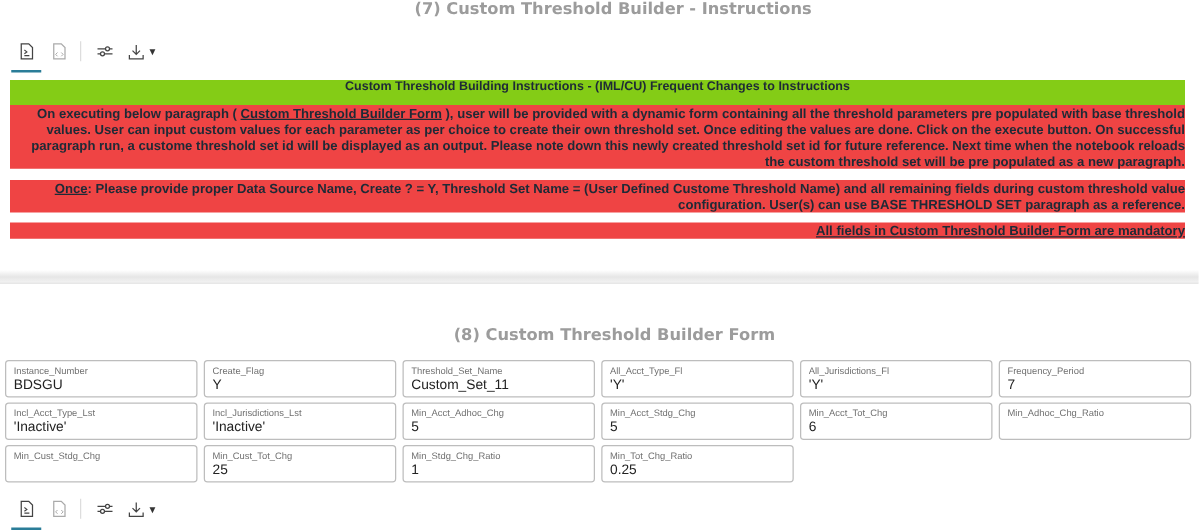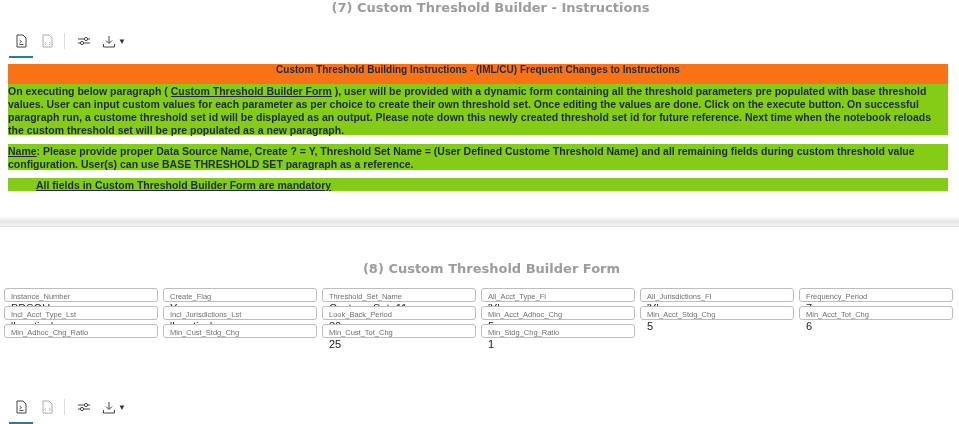--- a/index.html
+++ b/index.html
@@ -13,34 +13,34 @@
   }
   .toolbar { position:absolute; left:8px; height:26px; display:flex; align-items:center; }
   .tb-btn { width:26px; height:24px; display:flex; align-items:center; justify-content:center; position:relative; cursor:pointer; }
   .tb-btn.active::after { content:""; position:absolute; left:1px; right:1px; bottom:-5px; height:2px; background:#2a7d98; }
   .tb-sep { width:1px; height:16px; background:#dddddd; margin:0 6px 0 4px; }
   .caret { font-size:8px; color:#333; margin-left:2px; }
   .banner {
     position:absolute; left:8px; width:940px; box-sizing:border-box;
     font-size:10.5px; line-height:13px; font-weight:bold; color:#1e2a36;
   }
-  .banner.orange { background:#f97316; text-align:center; height:28px; line-height:12px; font-size:10px; }
-  .banner.blue { background:#84cc16; padding:1px 0 1px 0; }
+  .banner.orange { background:#84cc16; text-align:center; height:28px; line-height:12px; font-size:10px; }
+  .banner.blue { background:#ef4444; padding:1px 0 1px 0;text-align:right; }
   .u { text-decoration:underline; }
   .divider {
     position:absolute; left:0; top:216px; width:959px; height:10px;
     background:linear-gradient(#ffffff, #e6e6e6 55%, #f2f2f2);
     border-bottom:1px solid #e0e0e0;
   }
   .form-grid {
     position:absolute; left:4px; top:288px; width:955px;
     display:grid; grid-template-columns:repeat(6, 154px); column-gap:5px; row-gap:4px;
   }
   .field {
-    height:14px; box-sizing:border-box; border:1px solid #bdbdbd; border-radius:3px;
+    height:30px; box-sizing:border-box; border:1px solid #bdbdbd; border-radius:3px;
     padding:3px 6px; background:#fff;
   }
   .field-label { font-size:7.5px; color:#707070; line-height:10px; white-space:nowrap; overflow:hidden; }
   .field-value { font-size:11px; color:#222; line-height:13px; white-space:nowrap; overflow:hidden; }
 </style>
 </head>
 <body>
 
 <div class="para-title" style="top:0px;margin-left:11px;">(7) Custom Threshold Builder - Instructions</div>
 
@@ -73,21 +73,21 @@
   </div>
 </div>
 
 <div class="banner orange" style="top:64px;">Custom Threshold Building Instructions - (IML/CU) Frequent Changes to Instructions</div>
 
 <div class="banner blue" style="top:84px; height:51px;">
   <span>On executing below paragraph ( </span><span class="u">Custom Threshold Builder Form</span><span> ), user will be provided with a dynamic form containing all the threshold parameters pre populated with base threshold values. User can input custom values for each parameter as per choice to create their own threshold set. Once editing the values are done. Click on the execute button. On successful paragraph run, a custome threshold set id will be displayed as an output. Please note down this newly created threshold set id for future reference. Next time when the notebook reloads the custom threshold set will be pre populated as a new paragraph.</span>
 </div>
 
 <div class="banner blue" style="top:144px; height:26px;">
-  <span class="u">Name</span><span>: Please provide proper Data Source Name, Create ? = Y, Threshold Set Name = (User Defined Custome Threshold Name) and all remaining fields during custom threshold value configuration. User(s) can use BASE THRESHOLD SET paragraph as a reference.</span>
+  <span class="u">Once</span><span>: Please provide proper Data Source Name, Create ? = Y, Threshold Set Name = (User Defined Custome Threshold Name) and all remaining fields during custom threshold value configuration. User(s) can use BASE THRESHOLD SET paragraph as a reference.</span>
 </div>
 
 <div class="banner blue" style="top:178px; height:13px;padding-left:28px;">
   <span class="u">All fields in Custom Threshold Builder Form are mandatory</span>
 </div>
 
 <div class="divider"></div>
 
 <div class="para-title" style="top:261px;padding-left:12px;">(8) Custom Threshold Builder Form</div>
 
@@ -118,24 +118,20 @@
     </div>
   <div class="field">
       <div class="field-label">Incl_Acct_Type_Lst</div>
       <div class="field-value">'Inactive'</div>
     </div>
   <div class="field">
       <div class="field-label">Incl_Jurisdictions_Lst</div>
       <div class="field-value">'Inactive'</div>
     </div>
   <div class="field">
-      <div class="field-label">Look_Back_Period</div>
-      <div class="field-value">30</div>
-    </div>
-  <div class="field">
       <div class="field-label">Min_Acct_Adhoc_Chg</div>
       <div class="field-value">5</div>
     </div>
   <div class="field">
       <div class="field-label">Min_Acct_Stdg_Chg</div>
       <div class="field-value">5</div>
     </div>
   <div class="field">
       <div class="field-label">Min_Acct_Tot_Chg</div>
       <div class="field-value">6</div>
@@ -146,20 +142,24 @@
   <div class="field">
       <div class="field-label">Min_Cust_Stdg_Chg</div>
     </div>
   <div class="field">
       <div class="field-label">Min_Cust_Tot_Chg</div>
       <div class="field-value">25</div>
     </div>
   <div class="field">
       <div class="field-label">Min_Stdg_Chg_Ratio</div>
       <div class="field-value">1</div>
+    </div>
+  <div class="field">
+      <div class="field-label">Min_Tot_Chg_Ratio</div>
+      <div class="field-value">0.25</div>
     </div>
 </div>
 
 <div class="toolbar" style="top:394px;">
   <div class="tb-btn active">
     <svg width="13" height="14" viewBox="0 0 13 14">
         <path d="M2 1h6l3 3v9H2z" fill="none" stroke="#444" stroke-width="1"></path>
         <path d="M4.5 6l2 1.5-2 1.5M4.5 10.5h4" fill="none" stroke="#444" stroke-width="0.9"></path>
       </svg>
   </div>

